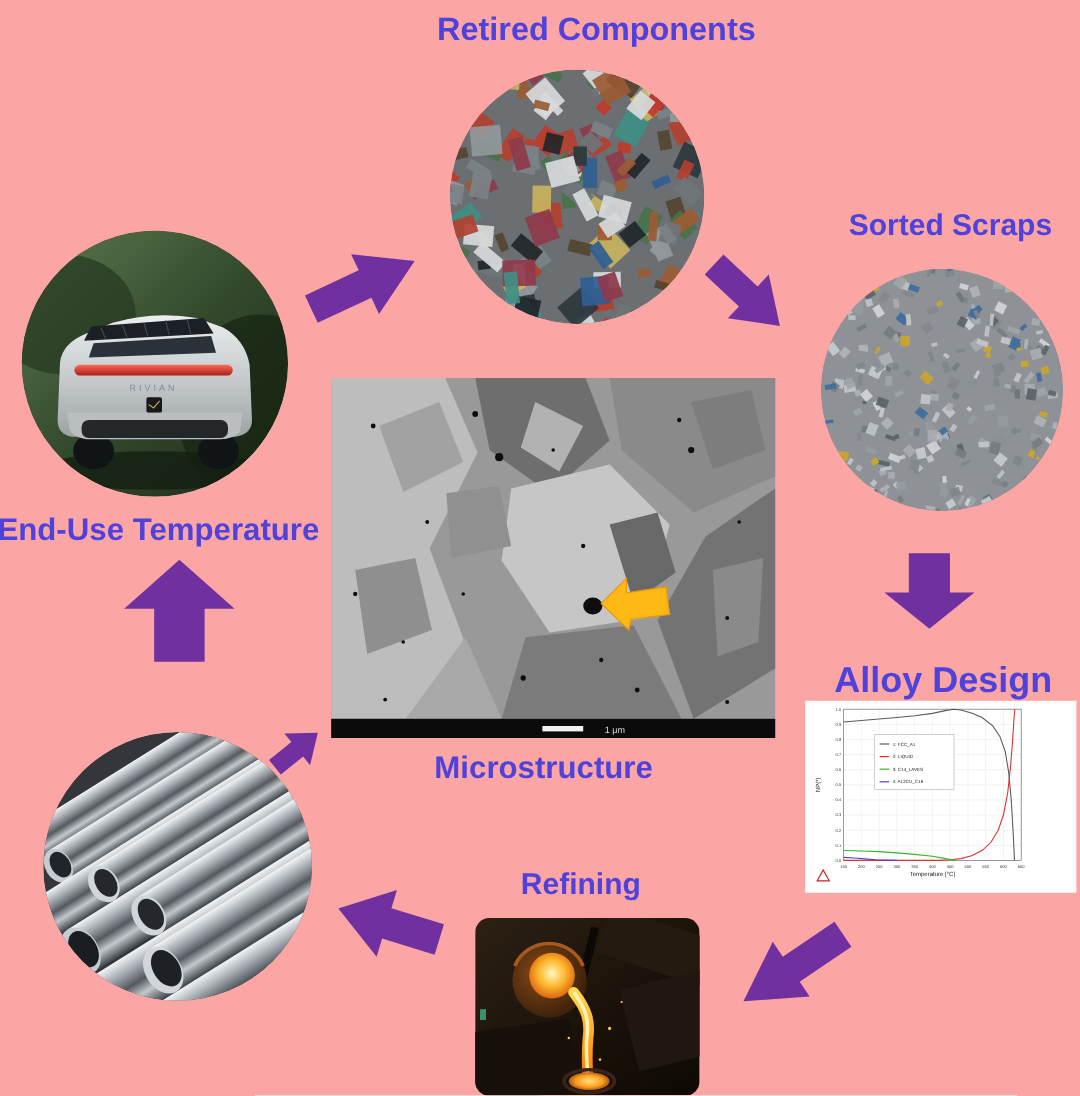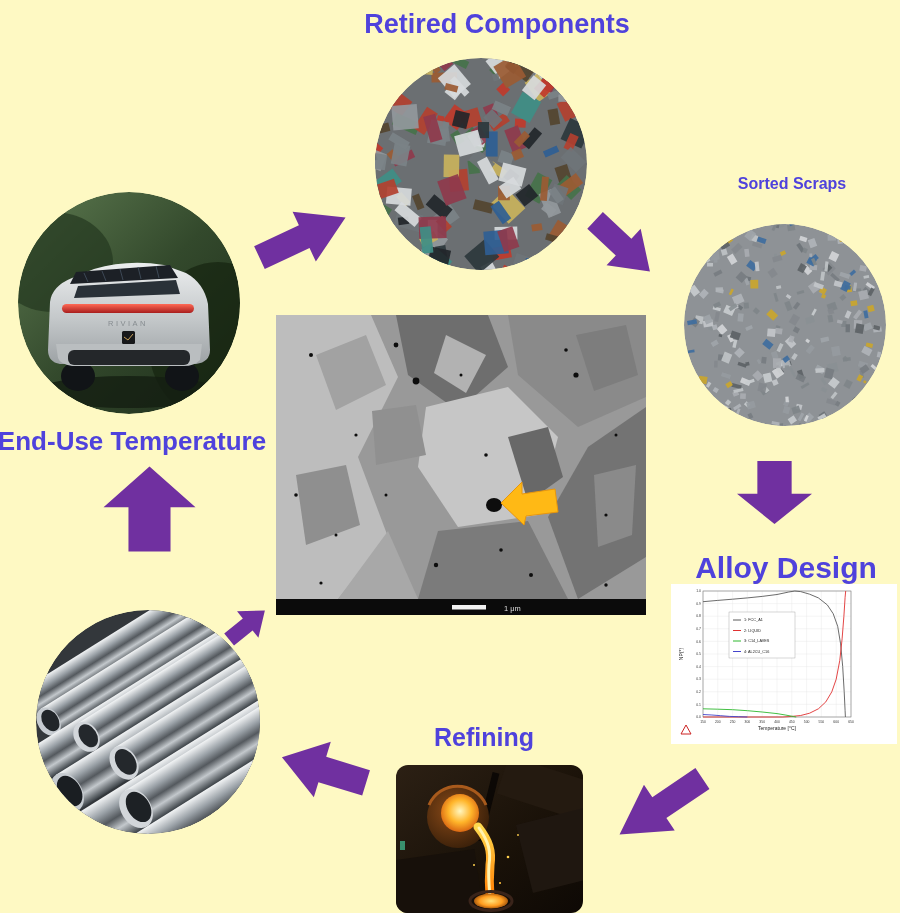--- a/index.html
+++ b/index.html
@@ -1,35 +1,36 @@
 <!DOCTYPE html>
 <html style="--label-color: #4F42DC;"><head>
 <meta charset="utf-8">
 <style>
   :root{ --label-color:#4F42DC; --arrow-color:#7030A0; }
   html,body{margin:0;padding:0;background:#fff;}
-  #canvas{position:relative;width:900px;height:913px;background:#fef9c3;overflow:hidden;
+  #canvas{position:relative;width:900px;height:913px;background:#fca5a5;overflow:hidden;
           font-family:"Liberation Sans",sans-serif;}
   .label{position:absolute;transform:translateX(-50%);font-weight:700;
          color:var(--label-color);white-space:nowrap;line-height:1.1;}
   .photo-circle{position:absolute;border-radius:50%;overflow:hidden;text-align:right;}
   .photo-circle svg{display:block;width:100%;height:100%;}
   .blk{position:absolute;}
   .blk svg{display:block;width:100%;height:100%;overflow:visible;}
 </style>
 </head>
 <body>
 
 <div id="canvas">
 
   <div class="label" style="left:497px;top:10px;font-size:27px;">Retired Components</div>
-  <div class="label" style="left:792px;top:175px;font-size:16px;">Sorted Scraps</div>
+  <div class="label" style="left:792px;top:175px;font-size:25px;">Sorted Scraps</div>
   <div class="label" style="left:786px;top:551px;font-size:30px;">Alloy Design</div>
   <div class="label" style="left:484px;top:724px;font-size:25px;">Refining</div>
   <div class="label" style="left:132px;top:427px;font-size:26px;">End-Use Temperature</div>
+  <div class="label" style="left:453px;top:625px;font-size:26px;">Microstructure</div>
 
   <div class="photo-circle" style="left:375px;top:58px;width:212px;height:212px;">
     <svg id="mosaic-junk" viewBox="0 0 200 200">
       <defs>
           <clipPath id="clipJ">
             <circle cx="100" cy="100" r="100"></circle>
           </clipPath>
         </defs>
       <circle cx="100" cy="100" r="100" fill="#6b6f72"></circle>
       <g clip-path="url(#clipJ)">

